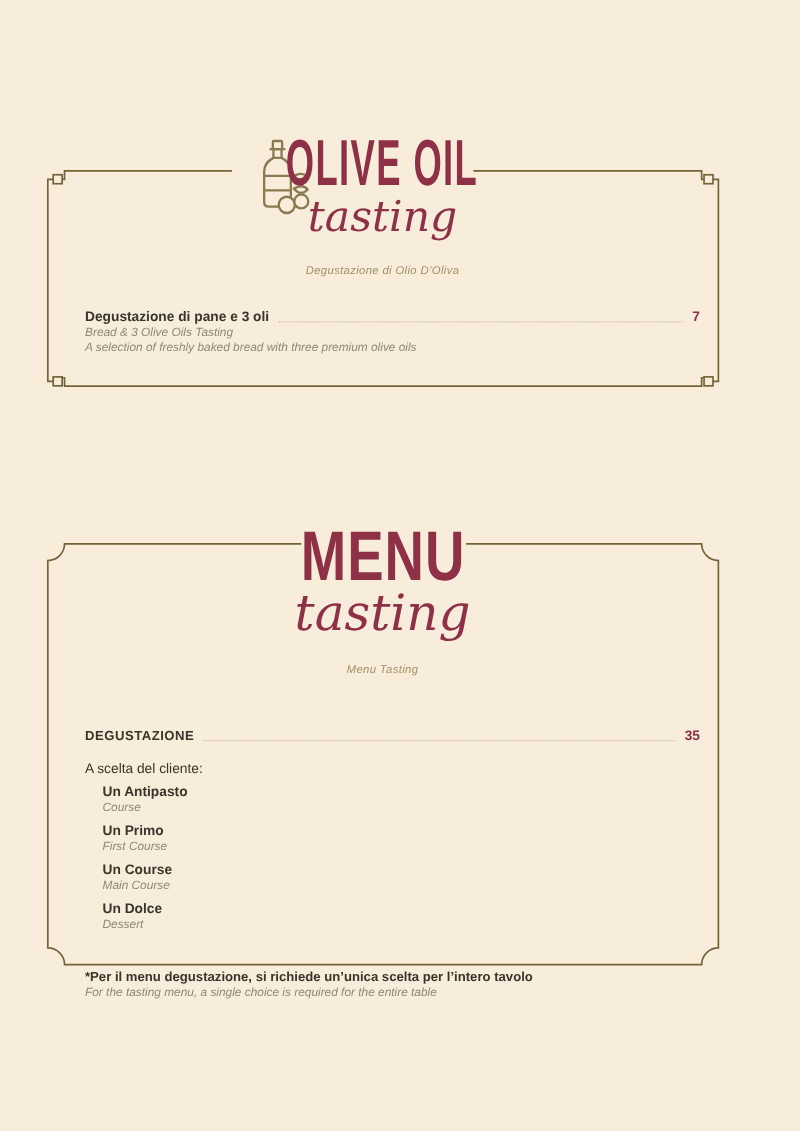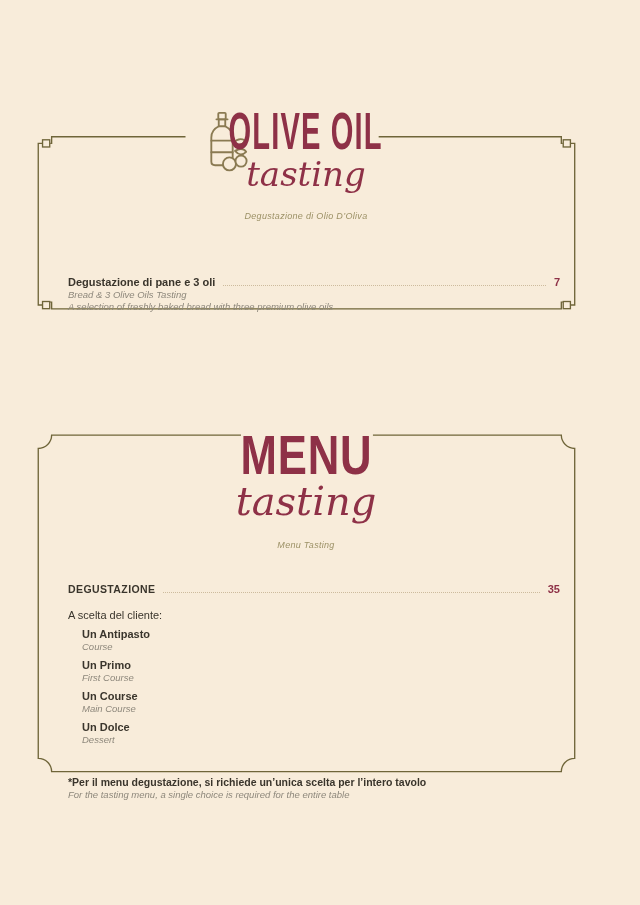--- a/index.html
+++ b/index.html
@@ -4,42 +4,42 @@
 <style>
   html,body{margin:0;padding:0;}
   body{font-family:"Liberation Sans",sans-serif;background:#f8ecda;}
   .page{position:relative;width:612px;height:905px;background:#f8ecda;overflow:hidden;}
 
   .frames{position:absolute;inset:0;pointer-events:none;}
   .frames path,.frames rect{fill:none;stroke:#6f6539;stroke-width:1.4;}
 
   .header{position:absolute;left:0;right:0;text-align:center;color:#8e3147;}
   .header-1{top:108px;}
-  .header-2{top:430px;}
+  .header-2{top:420px;}
   .display-title{font-weight:700;line-height:46px;white-space:nowrap;}
   .display-title .squeeze{display:inline-block;transform-origin:50% 50%;}
   .header-1 .display-title{font-size:52px;}
   .header-1 .squeeze{transform:scaleX(0.56);letter-spacing:2px;}
   .header-2 .display-title{font-size:56px;line-height:49px;}
   .header-2 .squeeze{transform:scaleX(0.78);letter-spacing:1px;}
   .script{font-family:"DejaVu Serif",serif;font-style:italic;font-weight:400;}
   .header-1 .script{font-size:34px;line-height:40px;}
   .header-2 .script{font-size:40px;line-height:44px;}
   .mini-subtitle{font-size:9px;font-style:italic;color:#9c9166;margin-top:17px;letter-spacing:.3px;}
 
   .icon-wrap{position:absolute;left:196px;top:109px;width:52px;height:68px;}
   .icon-wrap svg{width:100%;height:100%;}
   .icon-wrap path,.icon-wrap rect,.icon-wrap circle{fill:none;stroke:#8a7a52;stroke-width:2;stroke-linecap:round;stroke-linejoin:round;}
   .icon-wrap .bgfill{fill:#f8ecda;}
 
   .content{position:absolute;left:68px;width:492px;color:#3a352c;}
   .content-1{top:248px;}
   .content-2{top:583px;}
   .item-row{display:flex;align-items:flex-end;line-height:13px;}
-  .item-name{font-weight:700;font-size:11px;white-space:nowrap;margin-top:28px;}
+  .item-name{font-weight:700;font-size:11px;white-space:nowrap;}
   .caps-name{font-weight:700;font-size:10.5px;letter-spacing:.4px;white-space:nowrap;}
   .dots{flex:1;border-bottom:1.5px dotted #cdbb9d;margin:0 8px 3px 8px;}
   .price{font-weight:700;font-size:11px;color:#8e3147;white-space:nowrap;}
   .muted{font-style:italic;color:#8e887c;font-size:9.5px;line-height:12px;}
   .choice-label{font-weight:400;font-size:11px;line-height:13px;margin-top:13px;}
   .course{margin-left:14px;margin-top:6px;}
   .course:first-of-type{margin-top:9px;}
   .course-name{font-weight:700;font-size:11px;line-height:13px;}
   .footnote{margin-top:30px;}
   .footnote-bold{font-weight:700;font-size:10.5px;line-height:13px;}

